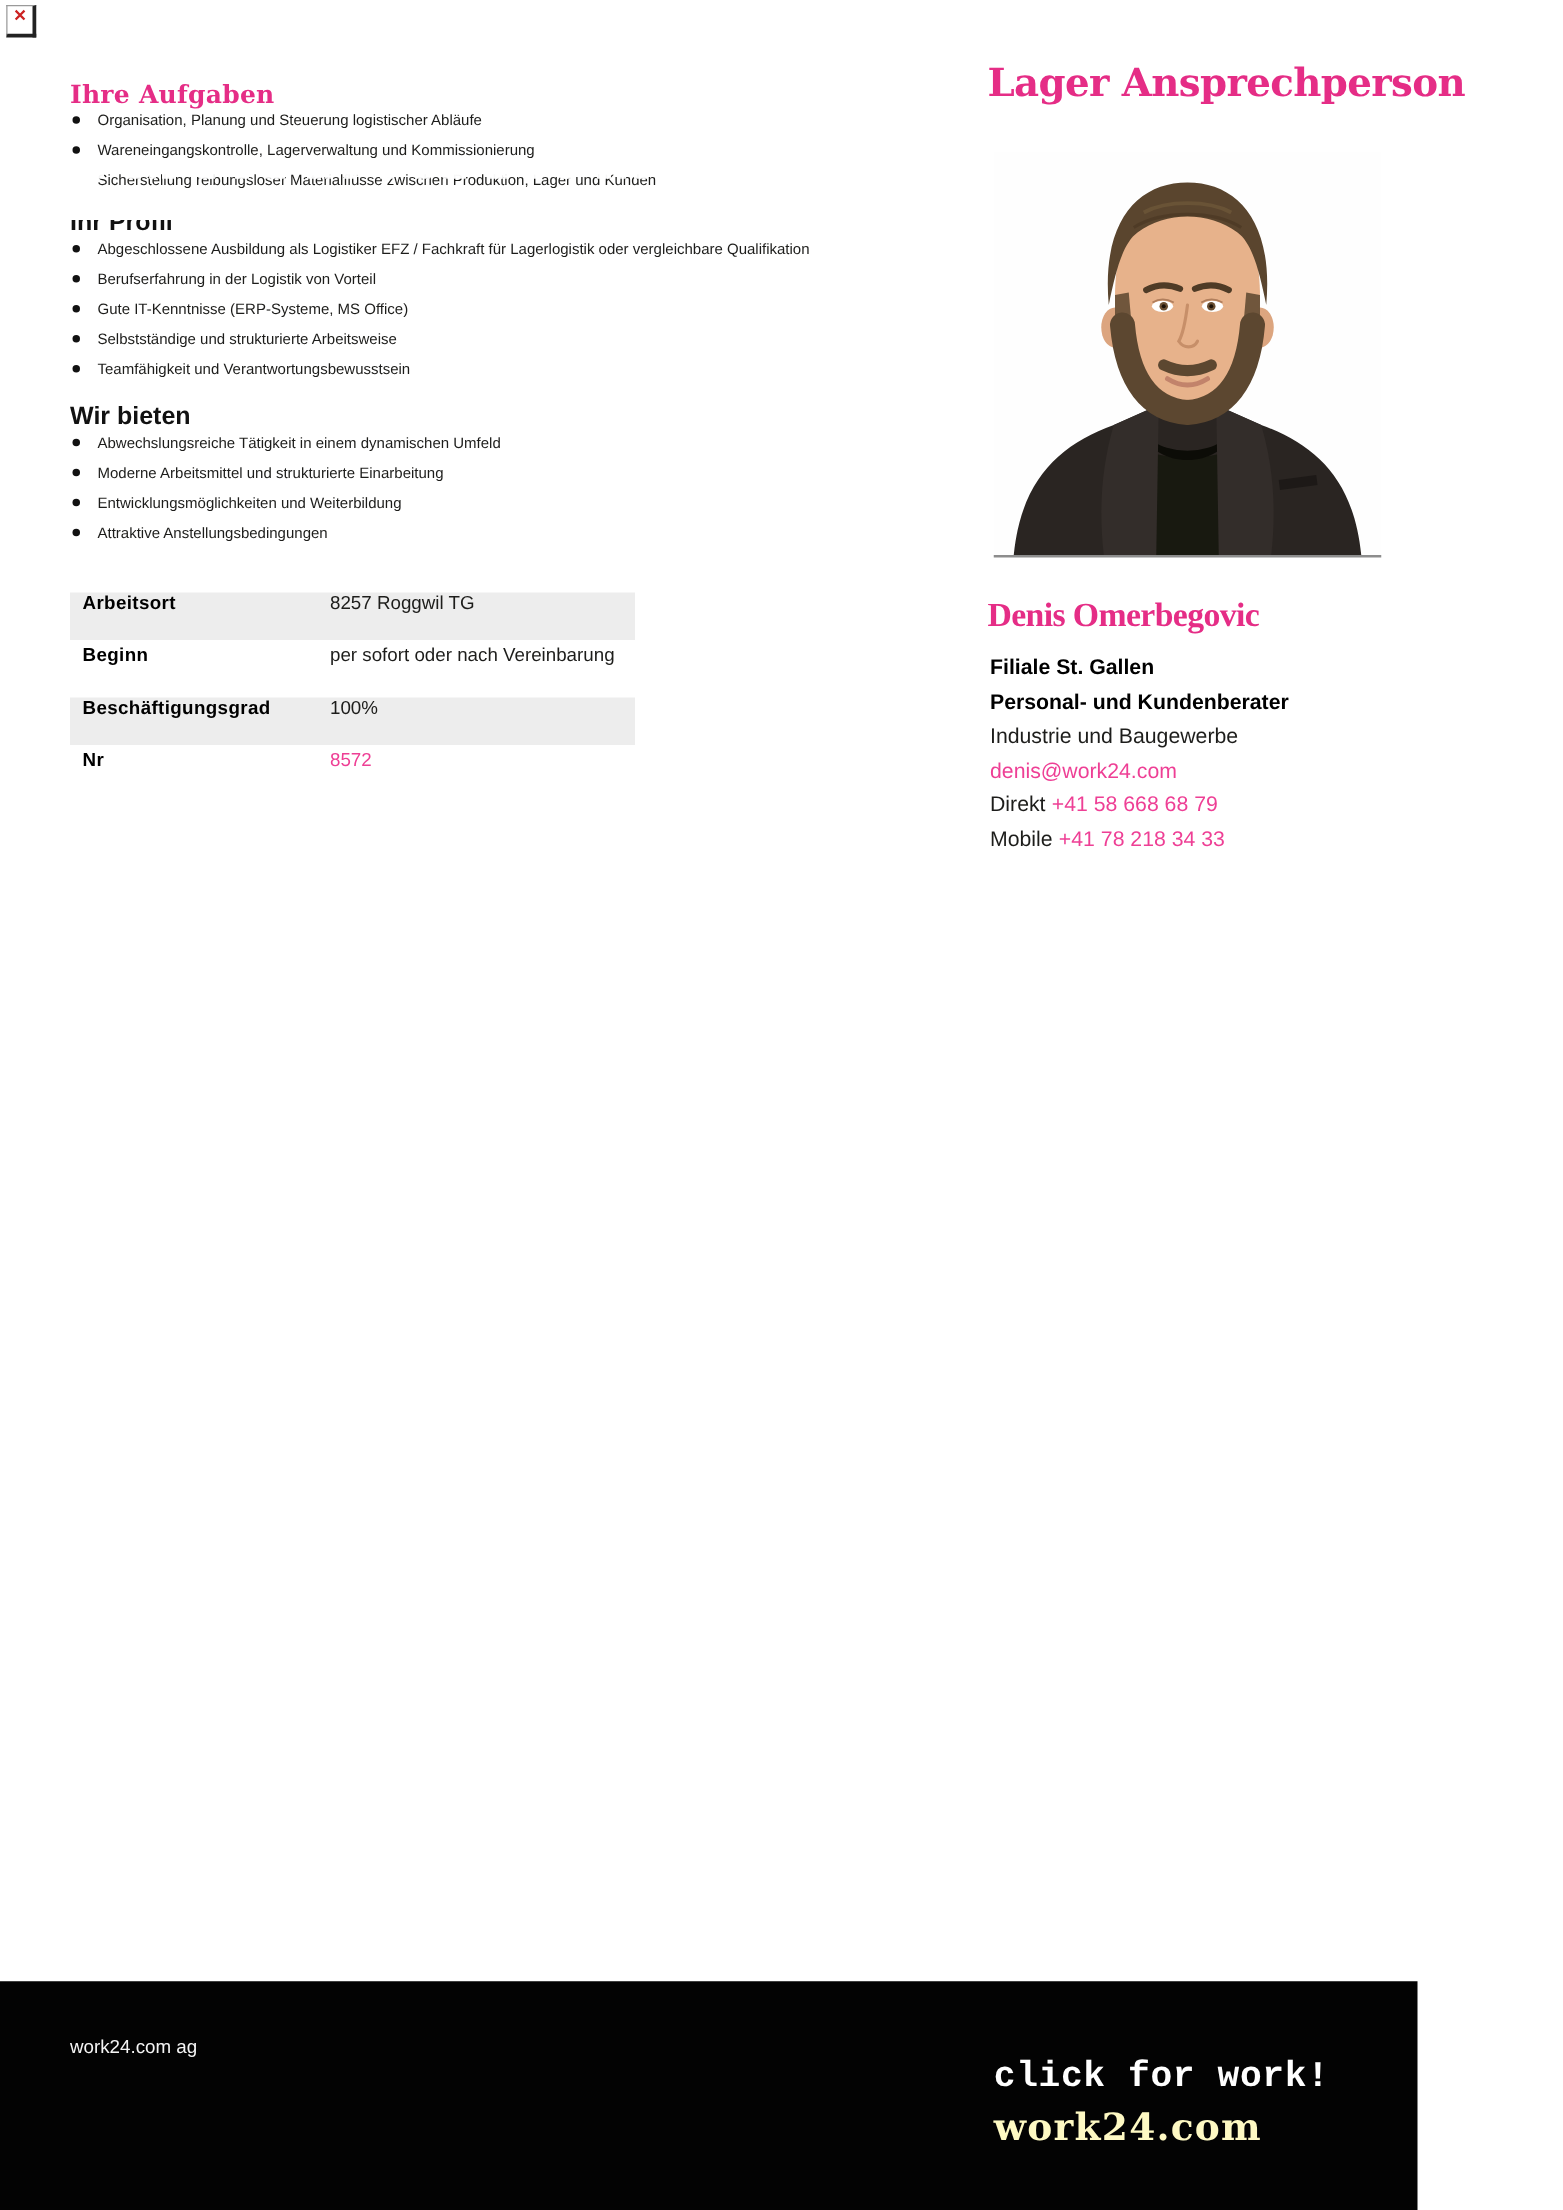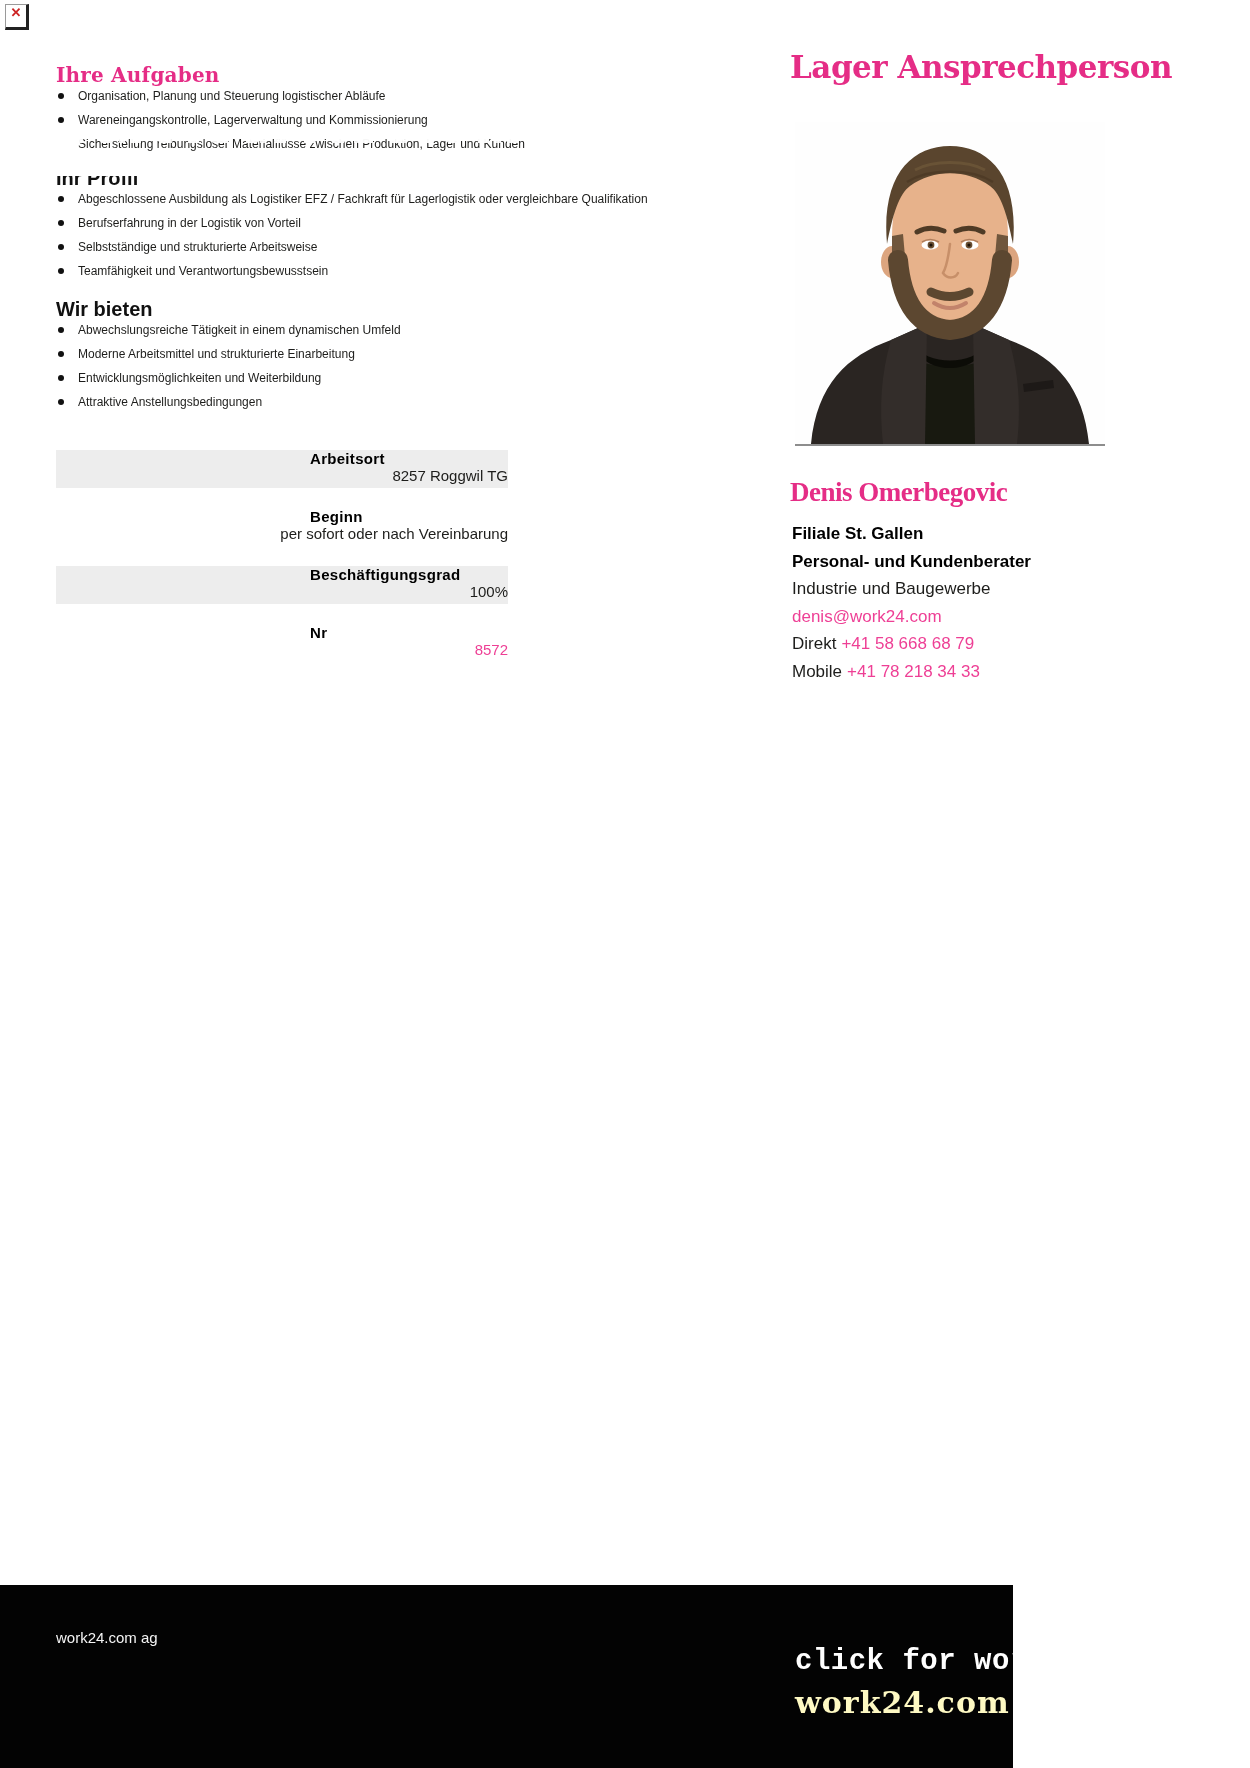--- a/index.html
+++ b/index.html
@@ -39,21 +39,21 @@
   ul.bullets li.no-bullet::before { display:none; }
   li.broken-line { overflow:hidden; }
   li.broken-line::after {
     content:""; position:absolute; left:16px; right:0; top:3px; height:8px;
     background:
       repeating-linear-gradient(90deg, rgba(255,255,255,.96) 0 11px, rgba(255,255,255,0) 11px 29px),
       repeating-linear-gradient(90deg, rgba(255,255,255,.9) 0 6px, rgba(255,255,255,0) 6px 47px);
   }
 
   .details-table { margin-top:36px; width:452px; font-size:15px; }
-  .dt-row { display:flex; align-items:flex-end; height:38px; margin-bottom:20px;flex-direction:column; }
+  .dt-row { display:flex; align-items:flex-start; height:38px; margin-bottom:4px; }
   .dt-row.gray { background:#ededed; }
   .dt-label { width:198px; padding-left:10px; font-weight:bold; color:#000; letter-spacing:0.3px; }
   .dt-value { flex:1; color:#1d1d1b; }
   .dt-value.pink { color:#ee3f95; }
 
   
   .rc-heading {
     position:absolute; left:790px; top:50px; margin:0;
     font-family:"DejaVu Serif", serif; font-weight:bold; font-size:31px;
     line-height:34px; color:#e52d86; letter-spacing:-0.5px; white-space:nowrap;
@@ -67,21 +67,21 @@
     position:absolute; left:790px; top:477px; margin:0;
     font-family:Liberation Serif, serif; font-weight:bold; font-size:27px;
     line-height:30px; color:#e52d86; letter-spacing:-0.5px; white-space:nowrap;
   }
   .rc-contact { position:absolute; left:792px; top:520px; font-size:17px; line-height:27.5px; }
   .rc-contact .b { font-weight:bold; color:#000; }
   .pink-link { color:#ee3f95; text-decoration:none; }
   .phone { margin-left:5px; }
 
   
-  .footer { position:absolute; left:0; top:1585px; width:1013px; height:183px; background:#030303;text-align:right; }
+  .footer { position:absolute; left:0; top:1585px; width:1134px; height:183px; background:#030303;text-align:right; }
   .footer-company { position:absolute; left:56px; top:44px; color:#f5f5f5; font-size:15px; }
   .footer-tagline {
     position:absolute; left:795px; top:60px; margin:0;
     font-family:Liberation Mono, monospace; font-weight:bold; font-size:29px;
     color:#ffffff; letter-spacing:0.5px; white-space:nowrap;
   }
   .footer-site {
     position:absolute; left:795px; top:100px; margin:0;
     font-family:"DejaVu Serif", serif; font-weight:bold; font-size:30px;
     color:#fef9c3; letter-spacing:1px; text-decoration:none; white-space:nowrap; display:block;
@@ -104,20 +104,21 @@
       <li>Wareneingangskontrolle, Lagerverwaltung und Kommissionierung</li>
       <li class="no-bullet broken-line">Sicherstellung reibungsloser Materialflüsse zwischen Produktion, Lager und Kunden</li>
     </ul>
 
     <h3 class="sec-heading clip-top m2">
       <span>Ihr Profil</span>
     </h3>
     <ul class="bullets m3">
       <li>Abgeschlossene Ausbildung als Logistiker EFZ / Fachkraft für Lagerlogistik oder vergleichbare Qualifikation</li>
       <li>Berufserfahrung in der Logistik von Vorteil</li>
+      <li>Gute IT-Kenntnisse (ERP-Systeme, MS Office)</li>
       <li>Selbstständige und strukturierte Arbeitsweise</li>
       <li>Teamfähigkeit und Verantwortungsbewusstsein</li>
     </ul>
 
     <h3 class="sec-heading m4">Wir bieten</h3>
     <ul class="bullets m5">
       <li>Abwechslungsreiche Tätigkeit in einem dynamischen Umfeld</li>
       <li>Moderne Arbeitsmittel und strukturierte Einarbeitung</li>
       <li>Entwicklungsmöglichkeiten und Weiterbildung</li>
       <li>Attraktive Anstellungsbedingungen</li>

